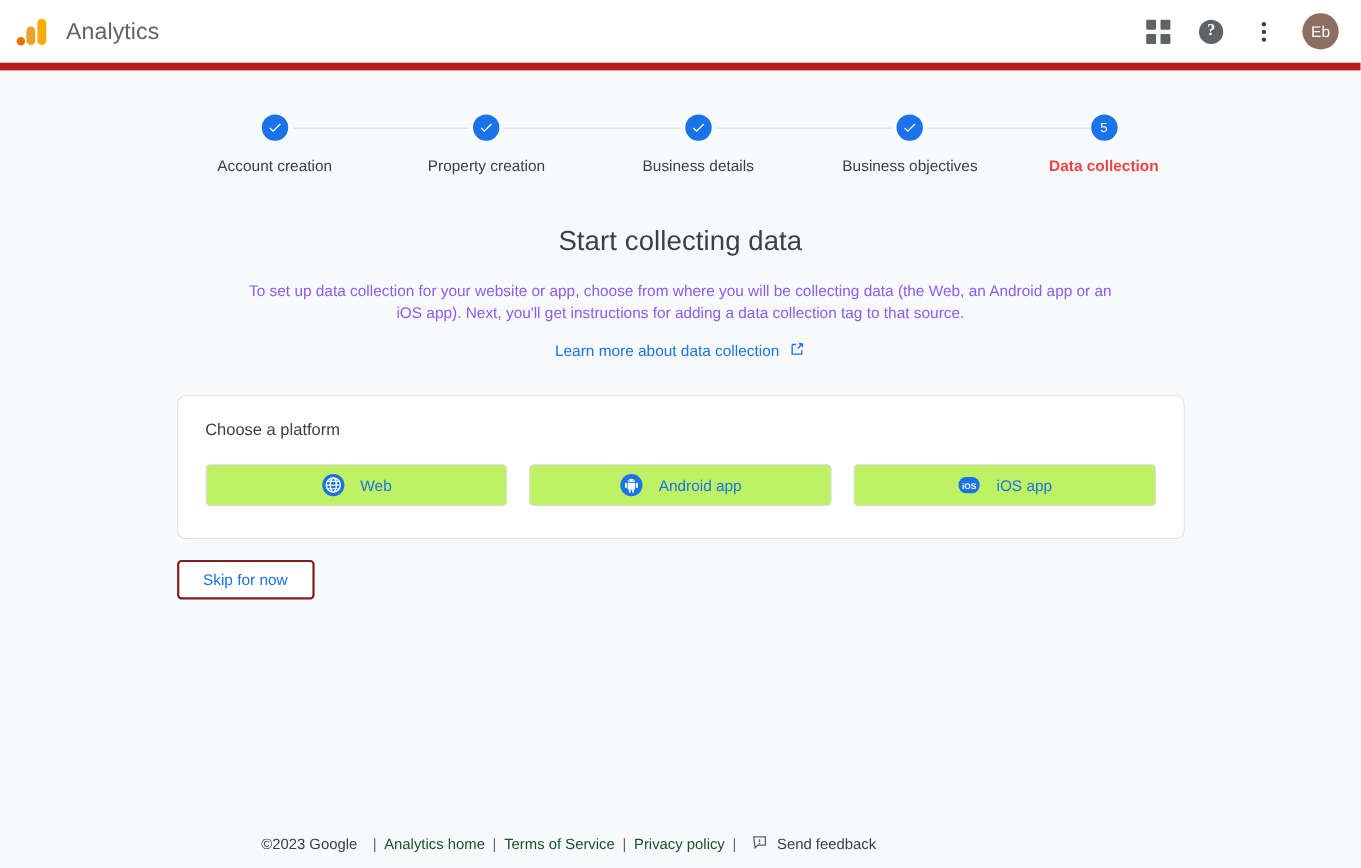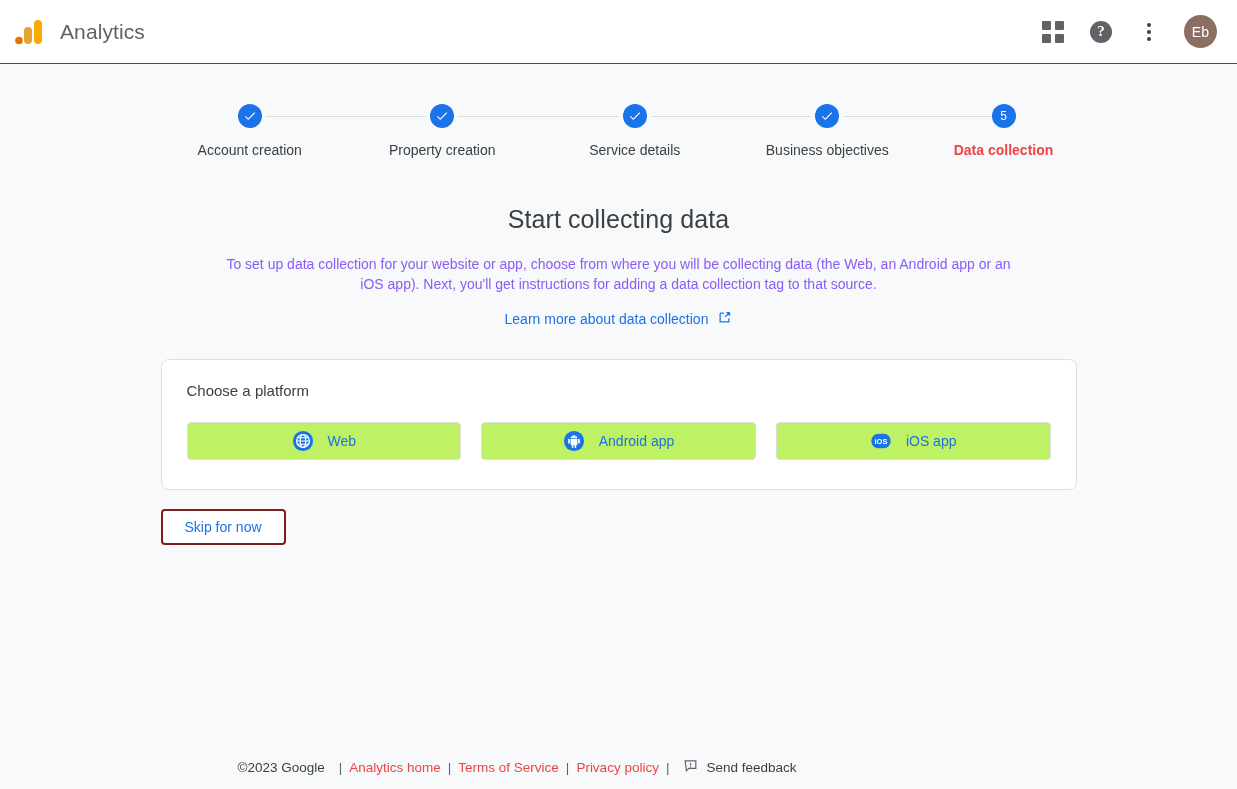--- a/index.html
+++ b/index.html
@@ -8,21 +8,21 @@
     width: 1237px; height: 789px;
     background: #f8f9fa;
     font-family: "Liberation Sans", sans-serif;
     overflow: hidden;
   }
 
   
   .app-header {
     height: 64px;
     background: #ffffff;
-    border-bottom: 1px solid #b91c1c;
+    border-bottom: 7px solid #b91c1c;
     display: flex;
     align-items: center;
     padding: 0 20px 0 14px;
     position: relative;
   }
   .brand { display: flex; align-items: center; gap: 16px; }
   .ga-logo { width: 30px; height: 30px; display: block; }
   .brand-title {
     font-size: 21px;
     color: #5f6368;
@@ -191,21 +191,21 @@
     display: flex;
     align-items: center;
     justify-content: center;
     gap: 0;
     font-size: 13.5px;
     color: #3c4043;
   }
   .footer .copyright { margin-right: 7px; }
   .footer .sep { color: #5f6368; margin: 0 7px; }
   .footer a {
-    color: #ef4444;
+    color: #14532d;
     text-decoration: none;
     cursor: pointer;
     text-align: right;
   }
   .feedback {
     display: flex; align-items: center; gap: 8px;
     color: #3c4043; cursor: pointer; margin-left: 7px;
   }
 </style>
 </head>
@@ -276,21 +276,21 @@
 
     <div class="step">
       <div class="step-marker-row">
         <div class="step-circle">
           <svg width="14" height="14" viewBox="0 0 24 24">
               <path d="M9 16.2 4.8 12l-1.4 1.4L9 19 21 7l-1.4-1.4z" fill="#ffffff"></path>
             </svg>
         </div>
         <div class="connector"></div>
       </div>
-      <div class="step-label">Service details</div>
+      <div class="step-label">Business details</div>
     </div>
 
     <div class="step">
       <div class="step-marker-row">
         <div class="step-circle">
           <svg width="14" height="14" viewBox="0 0 24 24">
               <path d="M9 16.2 4.8 12l-1.4 1.4L9 19 21 7l-1.4-1.4z" fill="#ffffff"></path>
             </svg>
         </div>
         <div class="connector"></div>

